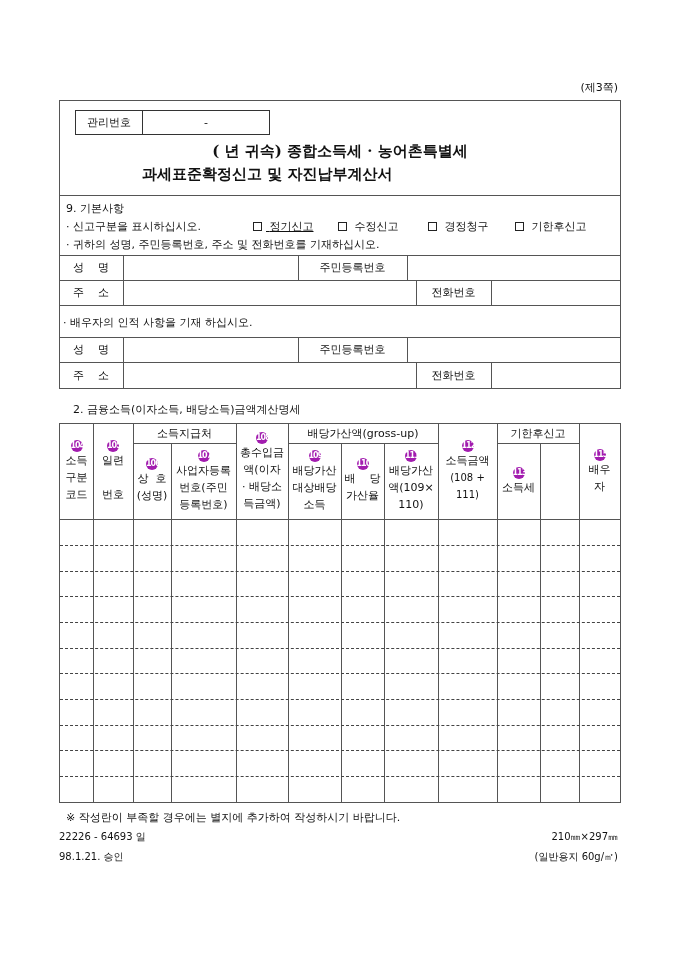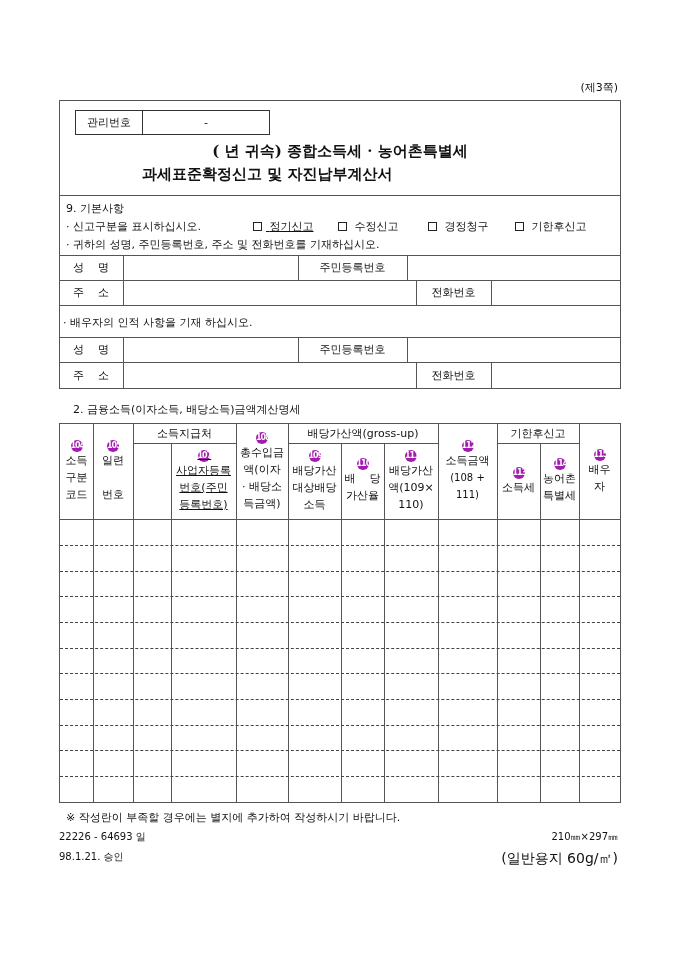--- a/index.html
+++ b/index.html
@@ -118,21 +118,26 @@
     <span>소득</span>
     <span>구분</span>
     <span>코드</span>
   </div>
   <div class="hcell" style="left:33px;top:0;width:40px;height:95px;">
     <span class="circ">105</span>
     <span>일련</span>
     <span style="height:17px;"></span>
     <span>번호</span>
   </div>
-  <div class="hcell" style="left:111px;top:19px;width:65px;height:76px;text-decoration:underline;">
+  <div class="hcell" style="left:73px;top:19px;width:38px;height:76px;">
+    <span class="circ">106</span>
+    <span style="white-space:pre;">상  호</span>
+    <span>(성명)</span>
+  </div>
+  <div class="hcell" style="left:111px;top:19px;width:65px;height:76px;">
     <span class="circ">107</span>
     <span>사업자등록</span>
     <span>번호(주민</span>
     <span>등록번호)</span>
   </div>
   <div class="hcell" style="left:176px;top:0;width:52px;height:95px;">
     <span class="circ">108</span>
     <span>총수입금</span>
     <span>액(이자</span>
     <span>· 배당소</span>
@@ -157,25 +162,20 @@
   </div>
   <div class="hcell" style="left:378px;top:0;width:59px;height:95px;align-items:center;">
     <span class="circ">112</span>
     <span>소득금액</span>
     <span style="font-size:10px;">(108 + 111)</span>
   </div>
   <div class="hcell" style="left:437px;top:19px;width:43px;height:76px;">
     <span class="circ">113</span>
     <span>소득세</span>
   </div>
-  <div class="hcell" style="left:480px;top:19px;width:39px;height:76px;">
-    <span class="circ">114</span>
-    <span>농어촌</span>
-    <span>특별세</span>
-  </div>
   <div class="hcell" style="left:519px;top:0;width:41px;height:95px;">
     <span class="circ">115</span>
     <span>배우</span>
     <span>자</span>
   </div>
 
   <div class="dash" style="top:121px;"></div>
   <div class="dash" style="top:147px;"></div>
   <div class="dash" style="top:172px;"></div>
   <div class="dash" style="top:198px;"></div>
@@ -186,13 +186,13 @@
   <div class="dash" style="top:326px;"></div>
   <div class="dash" style="top:352px;"></div>
 
   <div class="abs" style="left:0;top:96px;width:560px;height:282px;"></div>
 </div>
 
 <div class="abs foot" style="left:66px;top:810px;">※ 작성란이 부족할 경우에는 별지에 추가하여 작성하시기 바랍니다.</div>
 <div class="abs foot" style="left:59px;top:830px;font-size:10px;">22226 - 64693 일</div>
 <div class="abs foot" style="left:59px;top:850px;font-size:10px;">98.1.21. 승인</div>
 <div class="abs foot" style="right:62px;top:830px;font-size:10px;">210㎜×297㎜</div>
-<div class="abs foot" style="right:62px;top:850px;font-size:14px;">(일반용지 60g/㎡)</div>
+<div class="abs foot" style="right:62px;top:850px;font-size:10px;">(일반용지 60g/㎡)</div>
 
 </body></html>

